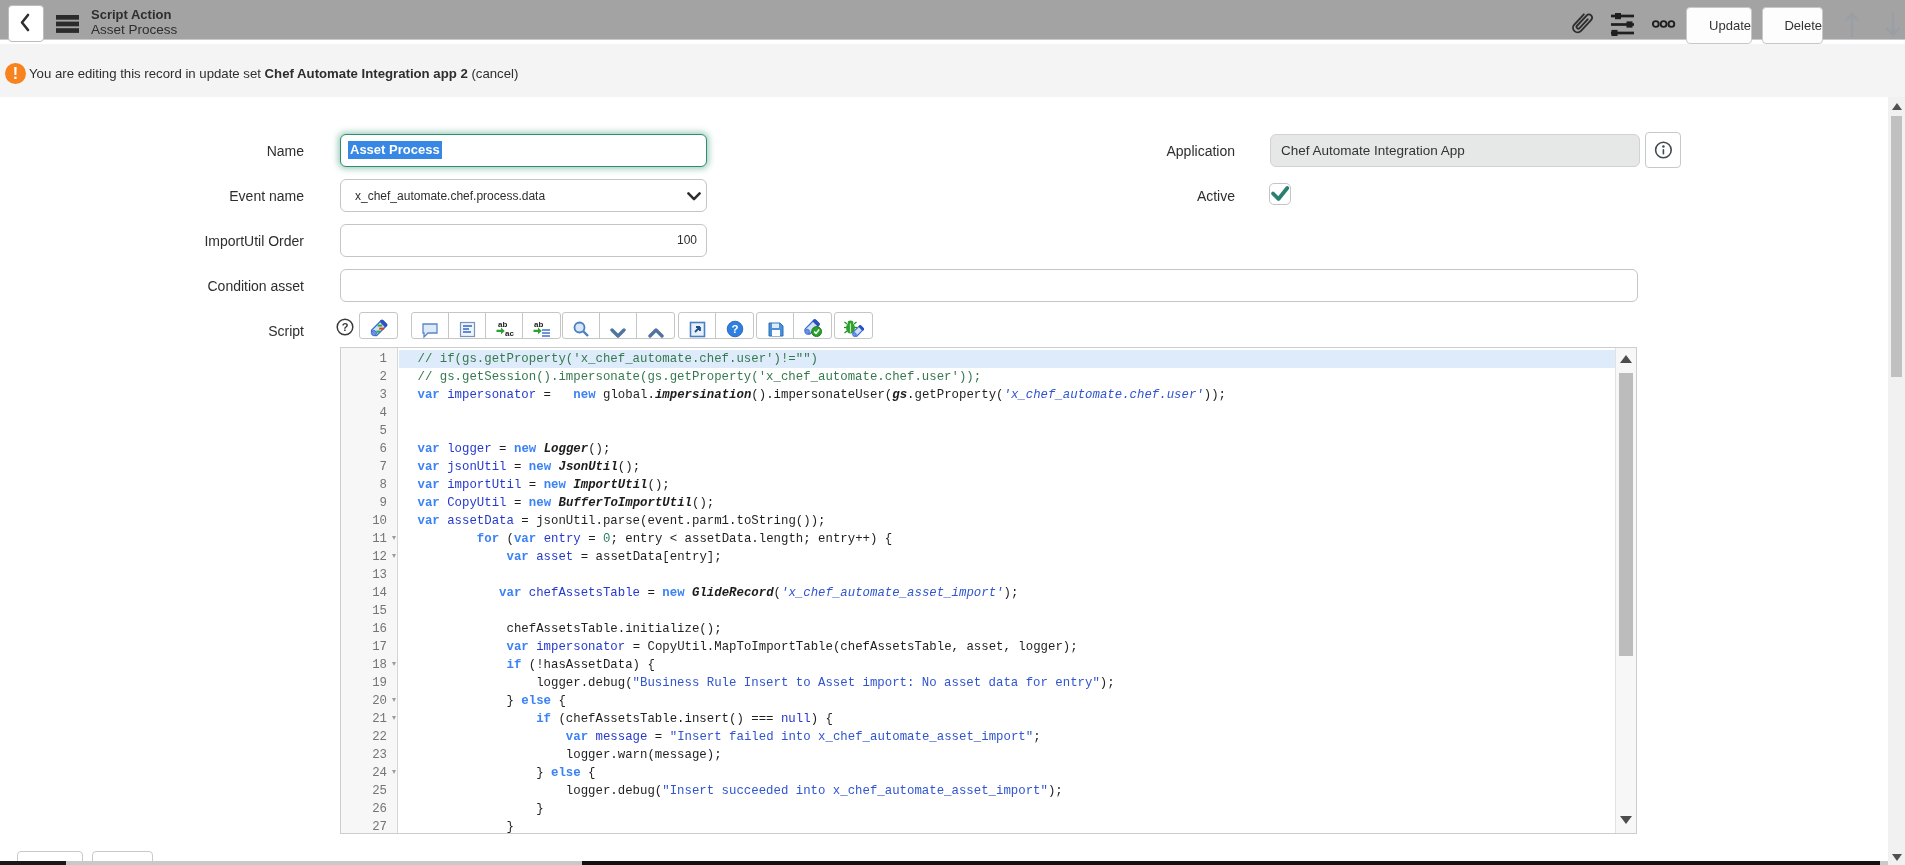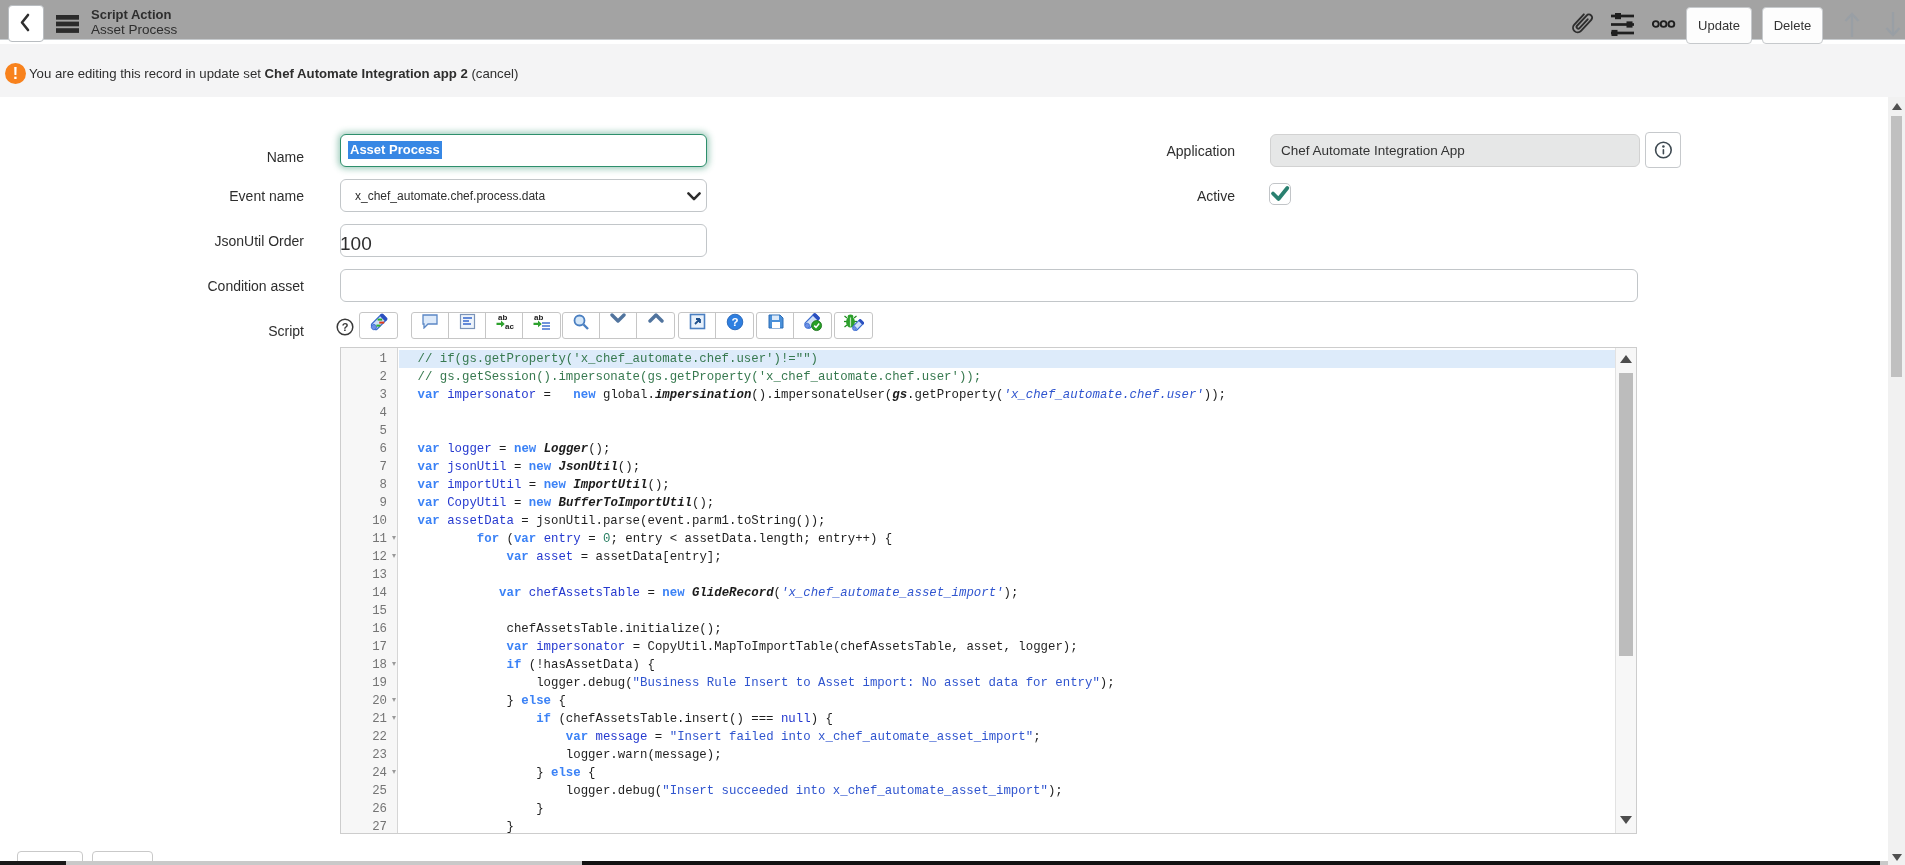--- a/index.html
+++ b/index.html
@@ -1,26 +1,26 @@
 <!DOCTYPE html>
 <html><head>
 <meta charset="utf-8">
 <style>
 *{margin:0;padding:0;box-sizing:border-box}
 html,body{width:1905px;height:865px;overflow:hidden;background:#fff;font-family:"Liberation Sans",sans-serif;color:#2e2e2e}
 .abs{position:absolute}
 
 #hdr{position:absolute;left:0;top:0;width:1905px;height:40px;background:#a3a3a3;border-bottom:1px solid #c6cacd}
 .hbtn{position:absolute;background:#fff;border:1px solid #b9bdc1;border-radius:4px}
-.tbtn{position:absolute;top:7px;height:37px;background:#fdfdfd;border:1px solid #c6c9cc;border-radius:4px;font-size:13px;color:#333;text-align:center;line-height:35px}
+.tbtn{position:absolute;top:7px;height:37px;background:#fdfdfd;border:1px solid #c6c9cc;border-radius:4px;font-size:13px;color:#333;text-align:right;line-height:35px}
 .lbl{position:absolute;font-size:14px;color:#2e2e2e;text-align:right;width:200px}
 .inp{position:absolute;background:#fff;border:1px solid #c2c6c9;border-radius:6px;height:33px}
 
 .tb{position:absolute;top:312px;height:27px;display:flex;background:#fff;border:1px solid #c6c6c6;border-radius:3px}
-.tb .b{width:37px;height:25px;border-right:1px solid #c6c6c6;display:flex;align-items:flex-start;justify-content:center}
+.tb .b{width:37px;height:25px;border-right:1px solid #c6c6c6;display:flex;align-items:flex-end;justify-content:center}
 .tb .b:last-child{border-right:none}
 
 #ed{position:absolute;left:340px;top:347px;width:1297px;height:487px;border:1px solid #cdcdcd;background:#fff;overflow:hidden}
 #gut{position:absolute;left:0;top:0;width:57px;height:485px;background:#f7f7f7;border-right:1px solid #d6d6d6}
 #nums{position:absolute;left:0;top:2px;width:46px;text-align:right;font-family:"Liberation Mono",monospace;font-size:12.37px;line-height:18px;color:#747474;white-space:pre}
 #code{position:absolute;left:76.5px;top:2px;font-family:"Liberation Mono",monospace;font-size:12.37px;line-height:18px;color:#1f1f1f;white-space:pre}
 #aline{position:absolute;left:58px;top:2px;width:1216px;height:18px;background:#ddebfa}
 .c{color:#37794f}
 .k{color:#3b82f6;font-weight:bold}
 .d{color:#2539cf}
@@ -76,39 +76,39 @@
   <svg class="abs" style="left:1881px;top:9px" width="24" height="30" viewBox="0 0 24 30">
       <line x1="12" y1="3" x2="12" y2="26" stroke="#999fa5" stroke-width="2.4"></line>
       <polyline points="5.5,19 12,26 18.5,19" fill="none" stroke="#999fa5" stroke-width="2.4"></polyline>
     </svg>
 </div>
 
 <div class="abs" style="left:0;top:44px;width:1905px;height:53px;background:#f4f4f5"></div>
 <div class="abs" style="left:5px;top:63px;width:21px;height:21px;border-radius:50%;background:#f8821d;color:#fff;font-weight:bold;font-size:16px;text-align:center;line-height:21px">!</div>
 <div class="abs" style="left:29px;top:66px;font-size:13.2px">You are editing this record in update set <b>Chef Automate Integration app 2</b> (cancel)</div>
 
-<div class="lbl" style="left:104px;top:149px">Name</div>
+<div class="lbl" style="left:104px;top:143px">Name</div>
 <div class="lbl" style="left:104px;top:188px">Event name</div>
-<div class="lbl" style="left:104px;top:233px">JsonUtil Order</div>
+<div class="lbl" style="left:104px;top:233px">ImportUtil Order</div>
 <div class="lbl" style="left:104px;top:278px">Condition asset</div>
 <div class="lbl" style="left:104px;top:323px">Script</div>
 <div class="lbl" style="left:1035px;top:143px">Application</div>
 <div class="lbl" style="left:1035px;top:188px">Active</div>
 
 <div class="abs" style="left:340px;top:134px;width:367px;height:33px;background:#fff;border:1px solid #2e8f6c;border-radius:6px;box-shadow:0 0 6px 2px rgba(46,143,108,0.45)"></div>
 <div class="abs" style="left:348px;top:141px;font-size:13px;font-weight:bold;background:#3787e4;color:#fff;padding:1px 2px 2px">Asset Process</div>
 
 <div class="inp" style="left:340px;top:179px;width:367px"></div>
 <div class="abs" style="left:355px;top:189px;font-size:12px">x_chef_automate.chef.process.data</div>
 <svg class="abs" style="left:687px;top:191.5px" width="14" height="9" viewBox="0 0 14 9">
     <polyline points="1.4,1.4 7,7.2 12.6,1.4" fill="none" stroke="#2d2d2d" stroke-width="2.5" stroke-linecap="round" stroke-linejoin="round"></polyline>
   </svg>
 
 <div class="inp" style="left:340px;top:224px;width:367px"></div>
-<div class="abs" style="left:340px;top:233px;width:357px;font-size:19px">100</div>
+<div class="abs" style="left:340px;top:233px;width:357px;text-align:right;font-size:12px">100</div>
 
 <div class="inp" style="left:340px;top:269px;width:1298px"></div>
 
 <div class="abs" style="left:1270px;top:134px;width:370px;height:33px;background:#e6e7e7;border:1px solid #d2d2d2;border-radius:6px"></div>
 <div class="abs" style="left:1281px;top:143px;font-size:13.5px;color:#333">Chef Automate Integration App</div>
 <div class="hbtn" style="left:1645px;top:132px;width:36px;height:36px;border-color:#c6c9cc">
   <svg width="34" height="34" viewBox="0 0 34 34">
       <circle cx="17.4" cy="17" r="7.8" fill="none" stroke="#3f4a52" stroke-width="1.6"></circle>
       <circle cx="17.4" cy="13.6" r="1.25" fill="#3f4a52"></circle>
       <rect x="16.6" y="16" width="1.6" height="5.6" rx="0.8" fill="#3f4a52"></rect>

